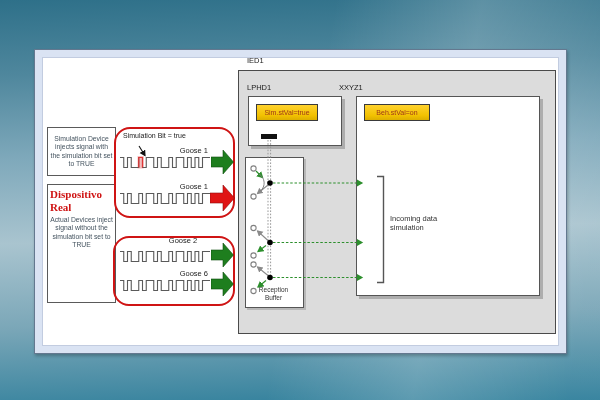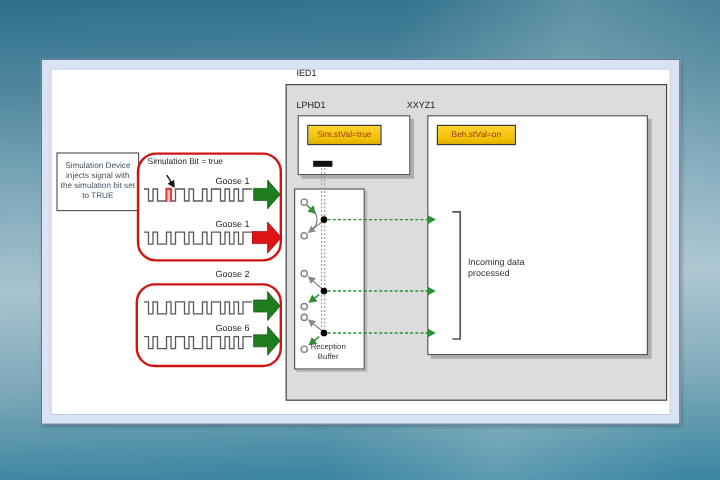--- a/index.html
+++ b/index.html
@@ -57,20 +57,24 @@
 
   <div class="abs slide">
     <div class="slide-inner"></div>
   </div>
 
 
   <div class="abs desc-box" style="left:47px;top:127px;width:69px;height:49px;">
     <div>Simulation Device injects signal with the simulation bit set to TRUE</div>
   </div>
 
+  <div class="abs desc-box real" style="left:47px;top:184px;width:69px;height:119px;">
+    <div class="red-title">Dispositivo Real</div>
+    <div>Actual Devices inject signal without the simulation bit set to TRUE</div>
+  </div>
 
   <div class="abs red-round" style="left:114px;top:127px;width:121px;height:91px;"></div>
   <div class="abs annot" style="left:123px;top:132px;">Simulation Bit = true</div>
 
   <div class="abs sig-label" style="left:158px;top:146px;">Goose 1</div>
   <svg class="abs" style="left:119px;top:154px;" width="92" height="16" viewBox="0 0 92 16">
       <rect x="18.55" y="2" width="6.15" height="12.5" fill="#f6bdbd"></rect>
       <path d="M1,3.5H4.75V13.5H8.50V3.5H12.25V13.5H16.00V13.5H19.75V3.5H23.50V13.5H27.25V3.5H31.00V3.5H34.75V13.5H38.50V3.5H42.25V13.5H46.00V13.5H49.75V3.5H53.50V13.5H57.25V3.5H61.00V3.5H64.75V13.5H68.50V3.5H72.25V13.5H76.00V3.5H79.75V13.5H83.50V3.5H87.25V3.5H91.00" fill="none" stroke="#5a5a5a" stroke-width="1.1"></path>
       <path d="M19.75,13.5V3.5H23.50V13.5" fill="none" stroke="#e03434" stroke-width="1.2"></path>
     </svg>
@@ -81,21 +85,21 @@
   <div class="abs sig-label" style="left:158px;top:182px;">Goose 1</div>
   <svg class="abs" style="left:119px;top:190px;" width="92" height="16" viewBox="0 0 92 16">
       <path d="M1,3.5H4.75V13.5H8.50V3.5H12.25V13.5H16.00V13.5H19.75V3.5H23.50V13.5H27.25V3.5H31.00V3.5H34.75V13.5H38.50V3.5H42.25V13.5H46.00V13.5H49.75V3.5H53.50V13.5H57.25V3.5H61.00V3.5H64.75V13.5H68.50V3.5H72.25V13.5H76.00V3.5H79.75V13.5H83.50V3.5H87.25V3.5H91.00" fill="none" stroke="#5a5a5a" stroke-width="1.1"></path>
     </svg>
   <svg class="abs" style="left:210px;top:184px;" width="25" height="28" viewBox="0 0 25 28">
     <polygon points="0,9 13,9 13,1 24.5,14 13,27 13,19 0,19" style="fill:var(--arrow-red);stroke:#8d0b0b;stroke-width:0.6"></polygon>
   </svg>
 
   <div class="abs red-round" style="left:113px;top:236px;width:122px;height:70px;"></div>
 
-  <div class="abs sig-label" style="left:158px;top:224px;">Goose 2</div>
+  <div class="abs sig-label" style="left:158px;top:236px;text-align:center;">Goose 2</div>
   <svg class="abs" style="left:119px;top:248px;" width="92" height="16" viewBox="0 0 92 16">
       <path d="M1,3.5H4.75V13.5H8.50V3.5H12.25V13.5H16.00V13.5H19.75V3.5H23.50V13.5H27.25V3.5H31.00V3.5H34.75V13.5H38.50V3.5H42.25V13.5H46.00V13.5H49.75V3.5H53.50V13.5H57.25V3.5H61.00V3.5H64.75V13.5H68.50V3.5H72.25V13.5H76.00V3.5H79.75V13.5H83.50V3.5H87.25V3.5H91.00" fill="none" stroke="#5a5a5a" stroke-width="1.1"></path>
     </svg>
   <svg class="abs" style="left:211px;top:242px;" width="23" height="26" viewBox="0 0 23 26">
     <polygon points="0,8 12,8 12,1 22.5,13 12,25 12,18 0,18" style="fill:var(--arrow-green);stroke:#0f4f0f;stroke-width:0.6"></polygon>
   </svg>
 
   <div class="abs sig-label" style="left:158px;top:269px;">Goose 6</div>
   <svg class="abs" style="left:119px;top:277px;" width="92" height="16" viewBox="0 0 92 16">
       <path d="M1,3.5H4.75V13.5H8.50V3.5H12.25V13.5H16.00V13.5H19.75V3.5H23.50V13.5H27.25V3.5H31.00V3.5H34.75V13.5H38.50V3.5H42.25V13.5H46.00V13.5H49.75V3.5H53.50V13.5H57.25V3.5H61.00V3.5H64.75V13.5H68.50V3.5H72.25V13.5H76.00V3.5H79.75V13.5H83.50V3.5H87.25V3.5H91.00" fill="none" stroke="#5a5a5a" stroke-width="1.1"></path>
@@ -114,21 +118,21 @@
   <div class="abs node-label" style="left:339px;top:83px;">XXYZ1</div>
   <div class="abs white-box" style="left:356px;top:96px;width:182px;height:198px;"></div>
   <div class="abs badge" style="left:364px;top:104px;width:66px;height:17px;">Beh.stVal=on</div>
 
   <div class="abs buffer-box" style="left:245px;top:157px;width:57px;height:149px;"></div>
   <div class="abs buffer-label" style="left:245px;top:286px;width:57px;">
     <div>Reception</div>
     <div>Buffer</div>
   </div>
 
-  <div class="abs incoming-note" style="left:390px;top:214px;width:64px;">Incoming data processed</div>
+  <div class="abs incoming-note" style="left:390px;top:214px;width:64px;">Incoming data simulation</div>
 
   <svg class="abs overlay" width="600" height="400" viewBox="0 0 600 400">
     <defs>
       <marker id="gh" markerWidth="7" markerHeight="7" refX="4.5" refY="3" orient="auto">
         <path d="M0,0 L5.5,3 L0,6 Z" style="fill:var(--flow-green)"></path>
       </marker>
       <marker id="grh" markerWidth="7" markerHeight="7" refX="4.5" refY="3" orient="auto">
         <path d="M0,0 L5.5,3 L0,6 Z" style="fill:#8a8a8a"></path>
       </marker>
       <marker id="bh" markerWidth="7" markerHeight="7" refX="4.5" refY="3" orient="auto">

